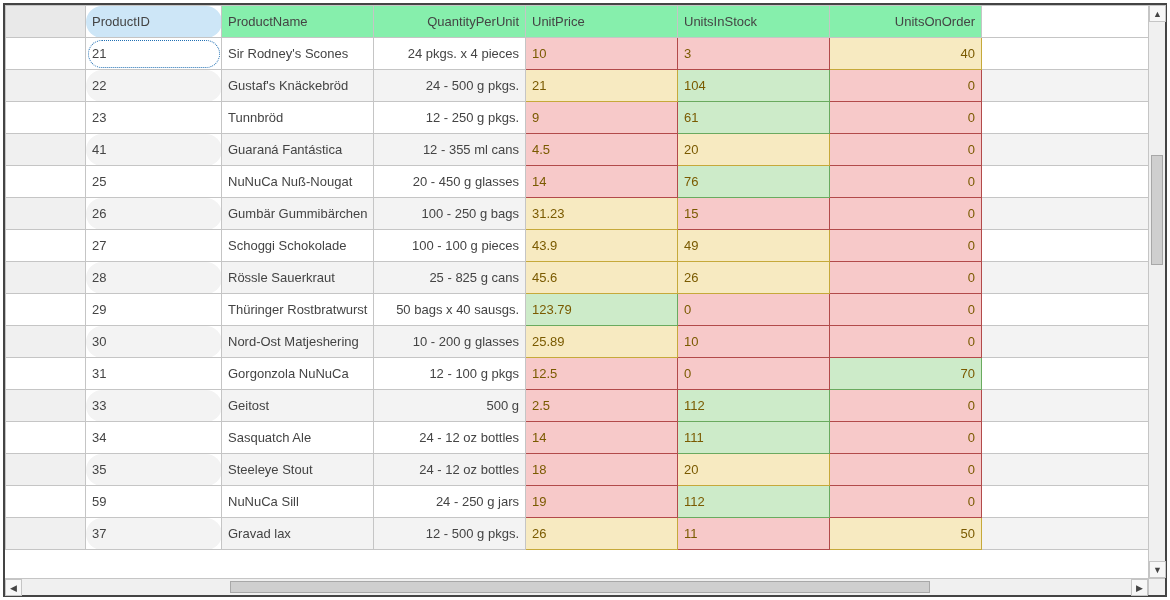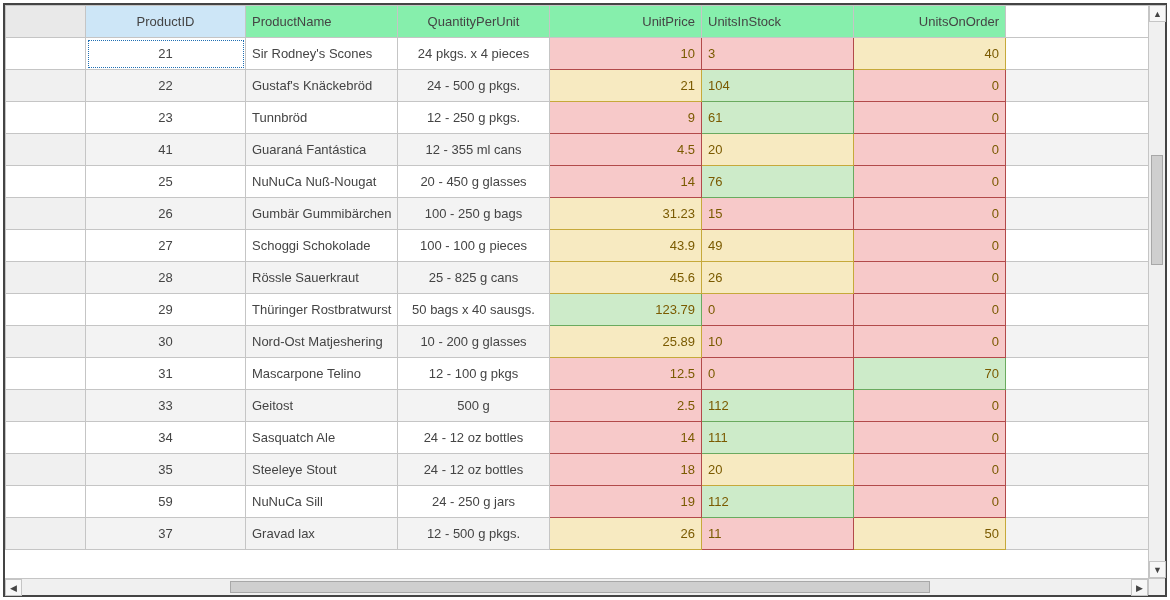--- a/index.html
+++ b/index.html
@@ -51,24 +51,24 @@
     font-size: 13px;
     color: #444;
   }
   .row-header {
     width: 80px;
     background: #f0f0f0;
   }
   th.row-header { background: #e9e9e9; }
   th.col-productid { background: #cde6f7; }
   .sel-row td.row-header { background: #cde6f7; }
-  .col-productid { width: 160px; text-align: center; }
+  .col-productid { width: 136px; text-align: left; border-radius: 16px; }
   .col-productname { width: 152px; text-align: left; }
-  .col-qpu { width: 152px; text-align: center; }
-  .col-unitprice { width: 152px; text-align: right; }
+  .col-qpu { width: 152px; text-align: right; }
+  .col-unitprice { width: 152px; }
   .col-stock { width: 152px; text-align: left; }
   .col-order { width: 152px; text-align: right; }
   .col-spacer { width: auto; background:#fff; border-left:1px solid #c5c5c5; border-right:none; }
   tbody tr:nth-child(odd) td.plain { background: #fff; }
   tbody tr:nth-child(even) td.plain { background: #f3f3f3; }
   tbody tr:nth-child(odd) td.row-header { background: #fff; }
   tbody tr:nth-child(even) td.row-header { background: #f0f0f0; }
   .lv-red   { background: #f7c9c9; border: 1px solid #b24a4a; color:#7a5a00; }
   .lv-yel   { background: #f7eac1; border: 1px solid #c6a93a; color:#7a5a00; }
   .lv-grn   { background: #cdebc9; border: 1px solid #6aaa5f; color:#7a5a00; }
@@ -235,21 +235,21 @@
             <td class="col-productname plain">Nord-Ost Matjeshering</td>
             <td class="col-qpu plain">10 - 200 g glasses</td>
             <td class="col-unitprice lv-yel">25.89</td>
             <td class="col-stock lv-red">10</td>
             <td class="col-order lv-red">0</td>
             <td class="col-spacer plain"></td>
           </tr>
           <tr>
             <td class="row-header"></td>
             <td class="col-productid plain">31</td>
-            <td class="col-productname plain">Mascarpone Telino</td>
+            <td class="col-productname plain">Gorgonzola NuNuCa</td>
             <td class="col-qpu plain">12 - 100 g pkgs</td>
             <td class="col-unitprice lv-red">12.5</td>
             <td class="col-stock lv-red">0</td>
             <td class="col-order lv-grn">70</td>
             <td class="col-spacer plain"></td>
           </tr>
           <tr>
             <td class="row-header"></td>
             <td class="col-productid plain">33</td>
             <td class="col-productname plain">Geitost</td>

